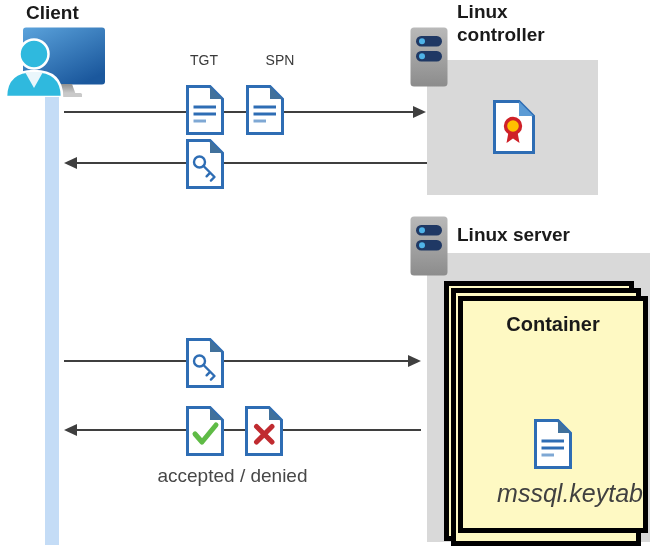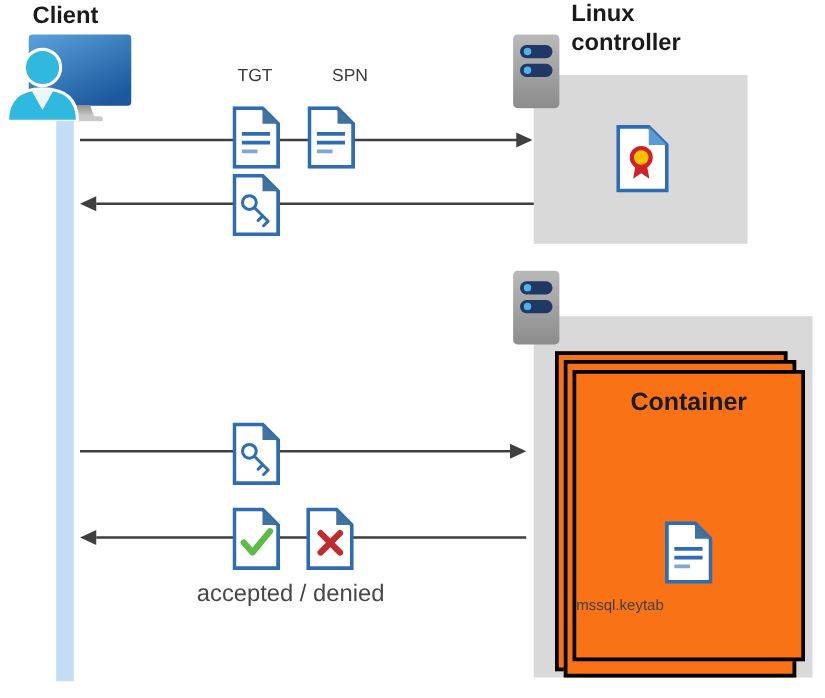--- a/index.html
+++ b/index.html
@@ -5,26 +5,26 @@
   html,body{margin:0;padding:0;background:#ffffff;}
   .canvas{
     position:relative;width:660px;height:558px;background:#ffffff;
     font-family:"Liberation Sans",sans-serif;overflow:hidden;
   }
   .abs{position:absolute;}
   
   .title{font-weight:bold;font-size:19px;color:#1a1a1a;line-height:1.2;}
   .small-label{font-size:14px;color:#3a3a3a;text-align:center;}
   .result-label{font-size:19px;color:#474747;text-align:center;}
-  .filename{font-size:12px;color:#404040;text-align:left;}
+  .filename{font-size:25px;color:#404040;text-align:right;font-style:italic;}
   .container-title{font-weight:bold;font-size:20px;color:#1a1a1a;text-align:center;}
   
   .gray-box{background:#d9d9d9;}
   .page{
-    position:absolute;background:#f97316;border:3px solid #000000;
+    position:absolute;background:#fef9c3;border:5px solid #000000;
   }
   
   .lifeline{background:#c4dcf6;}
   
   .arrow-line{height:2px;background:#3f3f3f;z-index:2;}
   .ah-r{width:0;height:0;border-top:6px solid transparent;border-bottom:6px solid transparent;
         border-left:13px solid #3f3f3f;z-index:2;}
   .ah-l{width:0;height:0;border-top:6px solid transparent;border-bottom:6px solid transparent;
         border-right:13px solid #3f3f3f;z-index:2;}
   .icon{z-index:3;}
@@ -179,20 +179,21 @@
         </linearGradient>
       </defs>
       <rect x="0.5" y="0.5" width="37" height="59" rx="3.5" fill="url(#srv2)"></rect>
       <rect x="6" y="9" width="26" height="10.5" rx="5.2" fill="#1f3864"></rect>
       <circle cx="12" cy="14.2" r="3" fill="#4fb3e8"></circle>
       <rect x="6" y="24" width="26" height="10.5" rx="5.2" fill="#1f3864"></rect>
       <circle cx="12" cy="29.2" r="3" fill="#4fb3e8"></circle>
     </svg>
   </div>
 
+  <div class="abs title" style="left:457px;top:224px;white-space:nowrap;">Linux server</div>
 
   <div class="page" style="left:444px;top:281px;width:180px;height:250px;z-index:1;"></div>
   <div class="page" style="left:451px;top:288px;width:180px;height:248px;z-index:1;"></div>
   <div class="page" style="left:458px;top:296px;width:180px;height:227px;z-index:2;">
     <div class="abs container-title" style="left:0;top:12px;width:100%;">Container</div>
 
 
     <div class="abs icon center-x" style="top:118px;">
       <svg width="38" height="50" viewBox="0 0 38 50">
         <path d="M1.5 1.5 H24 L36.5 14 V48.5 H1.5 Z" fill="#ffffff" stroke="#2e6db4" stroke-width="3"></path>

